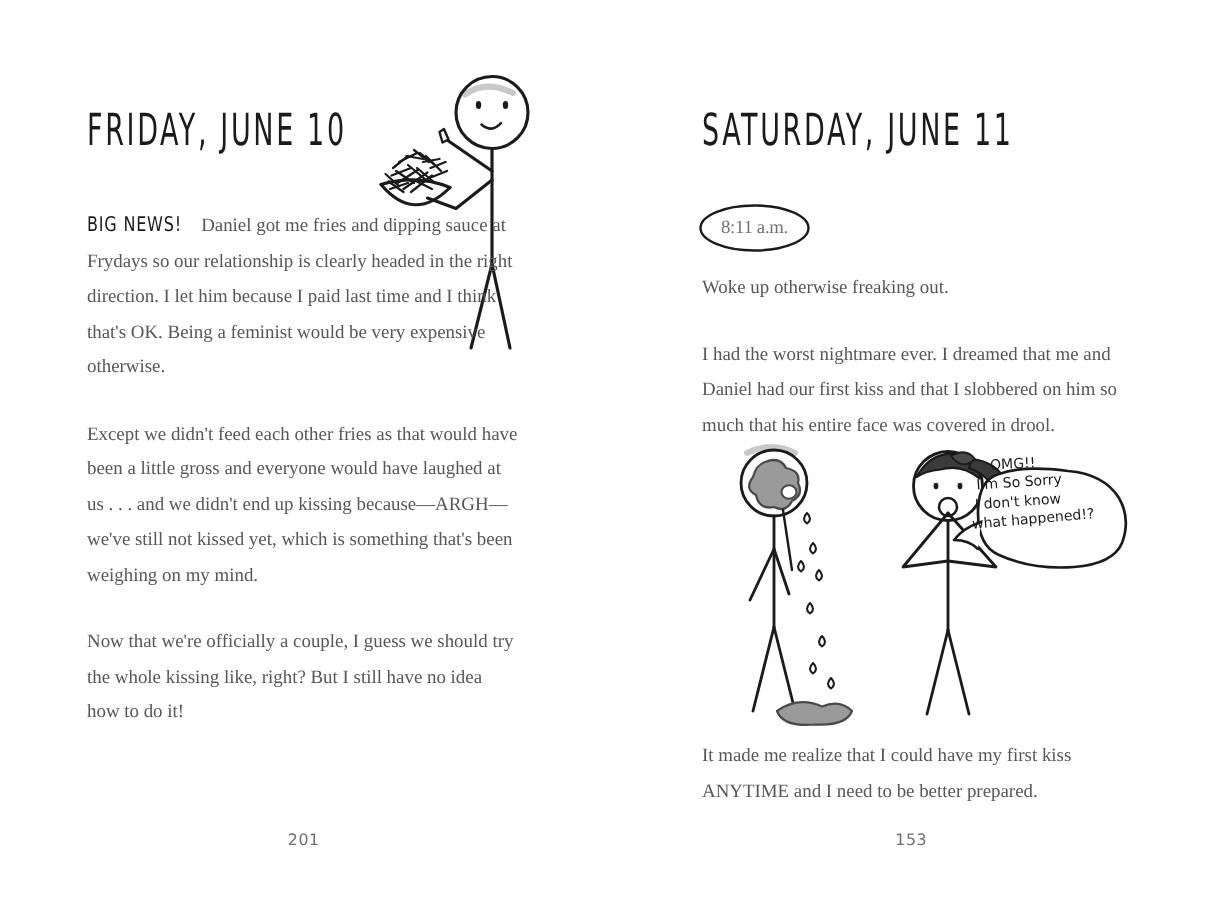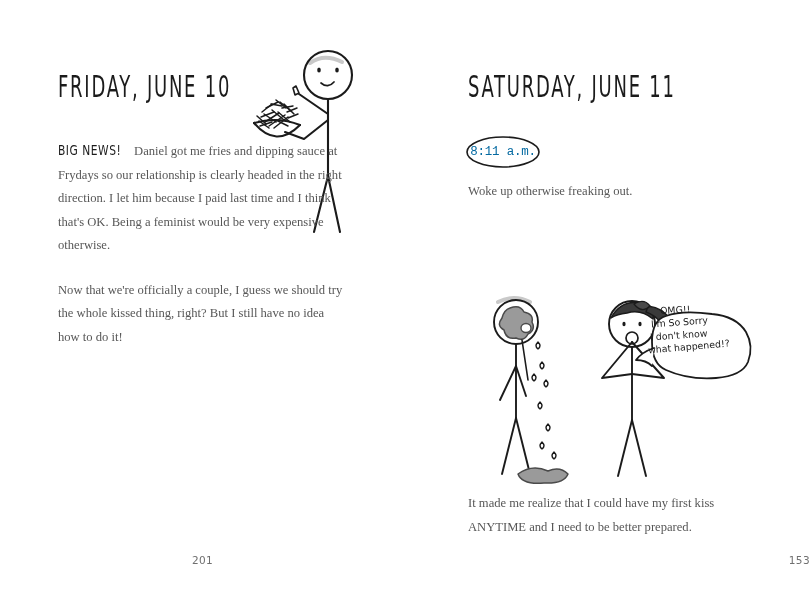--- a/index.html
+++ b/index.html
@@ -79,23 +79,23 @@
     width: 78px;
     height: 34px;
   }
   .time-bubble svg { position: absolute; inset: 0; }
   .time-bubble .time-text {
     position: absolute;
     inset: 0;
     display: flex;
     align-items: center;
     justify-content: center;
-    font-family: Liberation Mono, monospace;
+    font-family: Liberation Serif, serif;
     font-size: 12.5px;
-    color: #0369a1;
+    color: #737373;
     letter-spacing: -0.2px;
     padding-bottom: 1px;
   }
 
   
   .page-number {
     position: absolute;
     bottom: 42px;
     width: 100%;
     text-align: center;
@@ -193,41 +193,43 @@
           <path d="M2 81 q22 26 46 2" fill="#ffffff" fill-opacity="0.0" stroke="#1b1b1b" stroke-width="2.1" stroke-linecap="round"></path>
           <path d="M2 81 q24 -7 46 2" fill="none" stroke="#1b1b1b" stroke-width="2.1" stroke-linecap="round"></path>
         </g>
       </svg>
     </div>
 
     <div class="body-col col-left">
       <p><span class="lead-in">BIG NEWS!</span><span> Daniel got me fries and dipping sauce at Frydays so our relationship is clearly headed in the right direction. I let him because I paid last time and I think that's OK. Being a feminist would be very expensive otherwise.</span></p>
 
 
-
-      <p>Now that we're officially a couple, I guess we should try the whole kissed thing, right? But I still have no idea how to do it!</p>
+      <p>Except we didn't feed each other fries as that would have been a little gross and everyone would have laughed at us . . . and we didn't end up kissing because—ARGH—we've still not kissed yet, which is something that's been weighing on my mind.</p>
+
+      <p>Now that we're officially a couple, I guess we should try the whole kissing like, right? But I still have no idea how to do it!</p>
     </div>
 
     <div class="page-number">201</div>
   </div>
 
   <div class="page page-right">
   </div>
 
   <div class="day-heading heading-right">SATURDAY, JUNE 11</div>
 
   <div class="time-bubble">
     <svg viewBox="0 0 78 34" xmlns="http://www.w3.org/2000/svg">
       <ellipse cx="39" cy="17" rx="36" ry="15" fill="#ffffff" stroke="#1b1b1b" stroke-width="1.6"></ellipse>
     </svg>
     <div class="time-text">8:11 a.m.</div>
   </div>
 
   <div class="body-col col-right-top">
     <p>Woke up otherwise freaking out.</p>
+    <p>I had the worst nightmare ever. I dreamed that me and Daniel had our first kiss and that I slobbered on him so much that his entire face was covered in drool.</p>
   </div>
 
   <div class="illus illus-dream">
     <svg viewBox="0 0 280 200" xmlns="http://www.w3.org/2000/svg">
       <g fill="none" stroke="#1b1b1b" stroke-width="1.9" stroke-linecap="round" stroke-linejoin="round">
 
         <path d="M16 14 q16 -8 32 0" stroke="#c9c9c9" stroke-width="4"></path>
         <circle cx="34" cy="34" r="22"></circle>
 
         <path d="M28 20 q10 -4 14 4 q10 2 8 10 q4 8 -4 12 q-4 8 -12 4 q-10 2 -12 -8 q-8 -4 -2 -12 q2 -8 8 -10 Z" fill="#9a9a9a" stroke="#4a4a4a" stroke-width="1.5"></path>
@@ -287,15 +289,15 @@
     <div class="sl1">OMG!!</div>
     <div class="sl2">I'm So Sorry</div>
     <div class="sl3">I don't know</div>
     <div class="sl4">what happened!?</div>
   </div>
 
   <div class="body-col col-right-bottom">
     <p>It made me realize that I could have my first kiss ANYTIME and I need to be better prepared.</p>
   </div>
 
-  <div class="page-number" style="left:405px; width:405px;text-align:right;">153</div>
+  <div class="page-number" style="left:405px; width:405px;">153</div>
 
 </div>
 
 </body></html>

